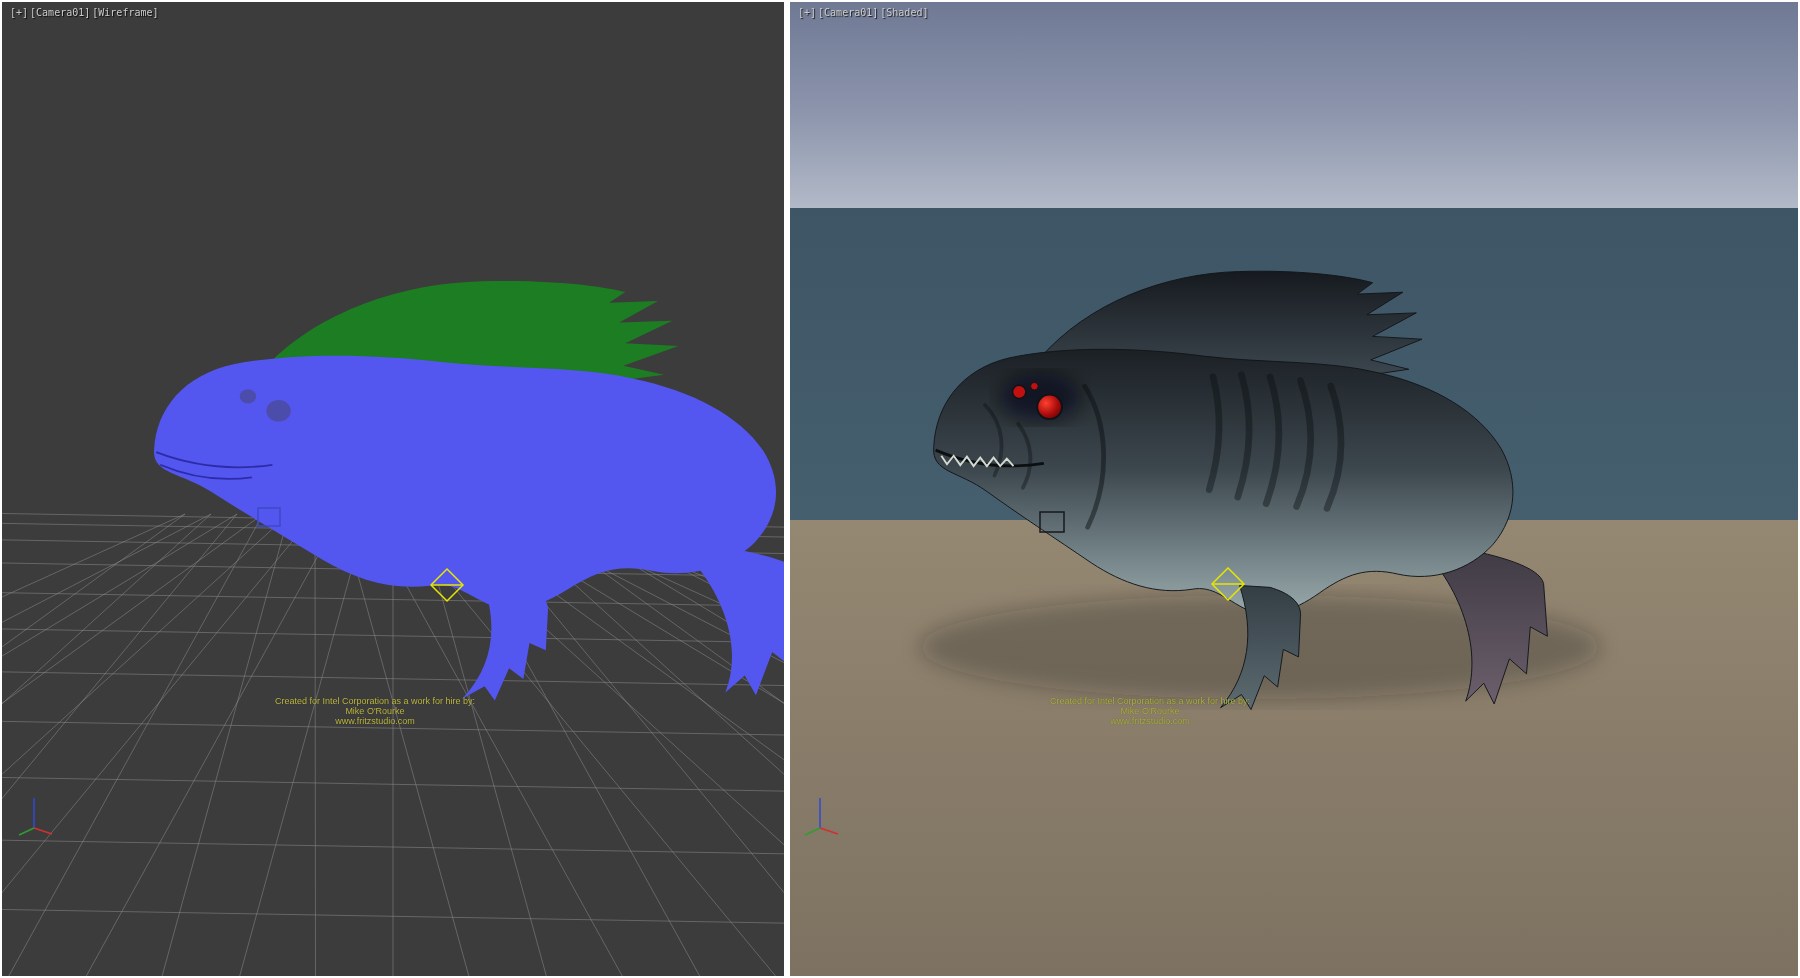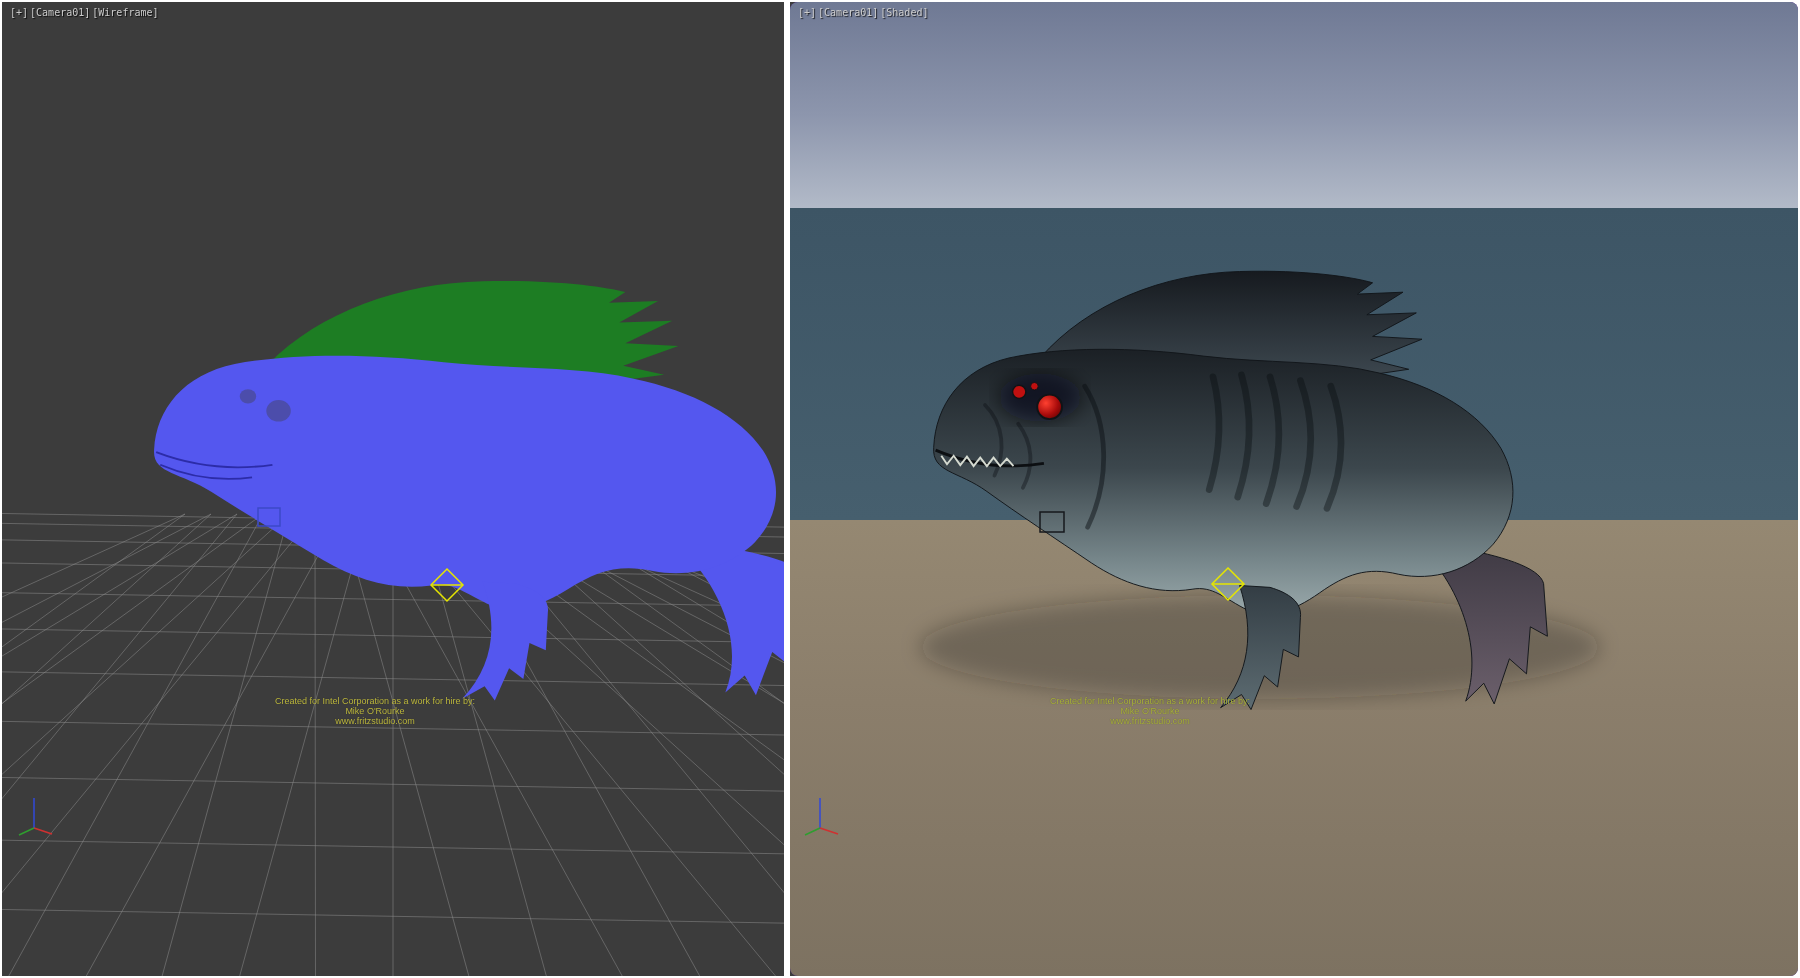--- a/index.html
+++ b/index.html
@@ -4,21 +4,21 @@
 <style>
   html,body{margin:0;padding:0;}
   body{
     width:1800px;height:978px;overflow:hidden;
     background:#ffffff;
     font-family:"Liberation Sans", sans-serif;
   }
   .frame{position:relative;width:1800px;height:978px;background:#ffffff;}
   .vp{position:absolute;top:2px;height:974px;overflow:hidden;}
   .vp-left{left:2px;width:806px;background:#3c3c3c;}
-  .vp-right{left:790px;width:1008px;background:#4c1d95;border-radius:8px;}
+  .vp-right{left:790px;width:1008px;background:#4c1d95;}
   .divider{position:absolute;left:784px;top:0;width:6px;height:978px;background:#ffffff;}
 
   .layer{position:absolute;left:0;top:0;}
 
   
   .sky{position:absolute;left:0;top:0;width:100%;height:206px;
        background:linear-gradient(#6f7994,#8d96ad 55%,#b2bac8);}
   .sea{position:absolute;left:0;top:206px;width:100%;height:312px;
        background:linear-gradient(#3d5565,#465f6e);}
   .ground{position:absolute;left:0;top:518px;width:100%;height:456px;

